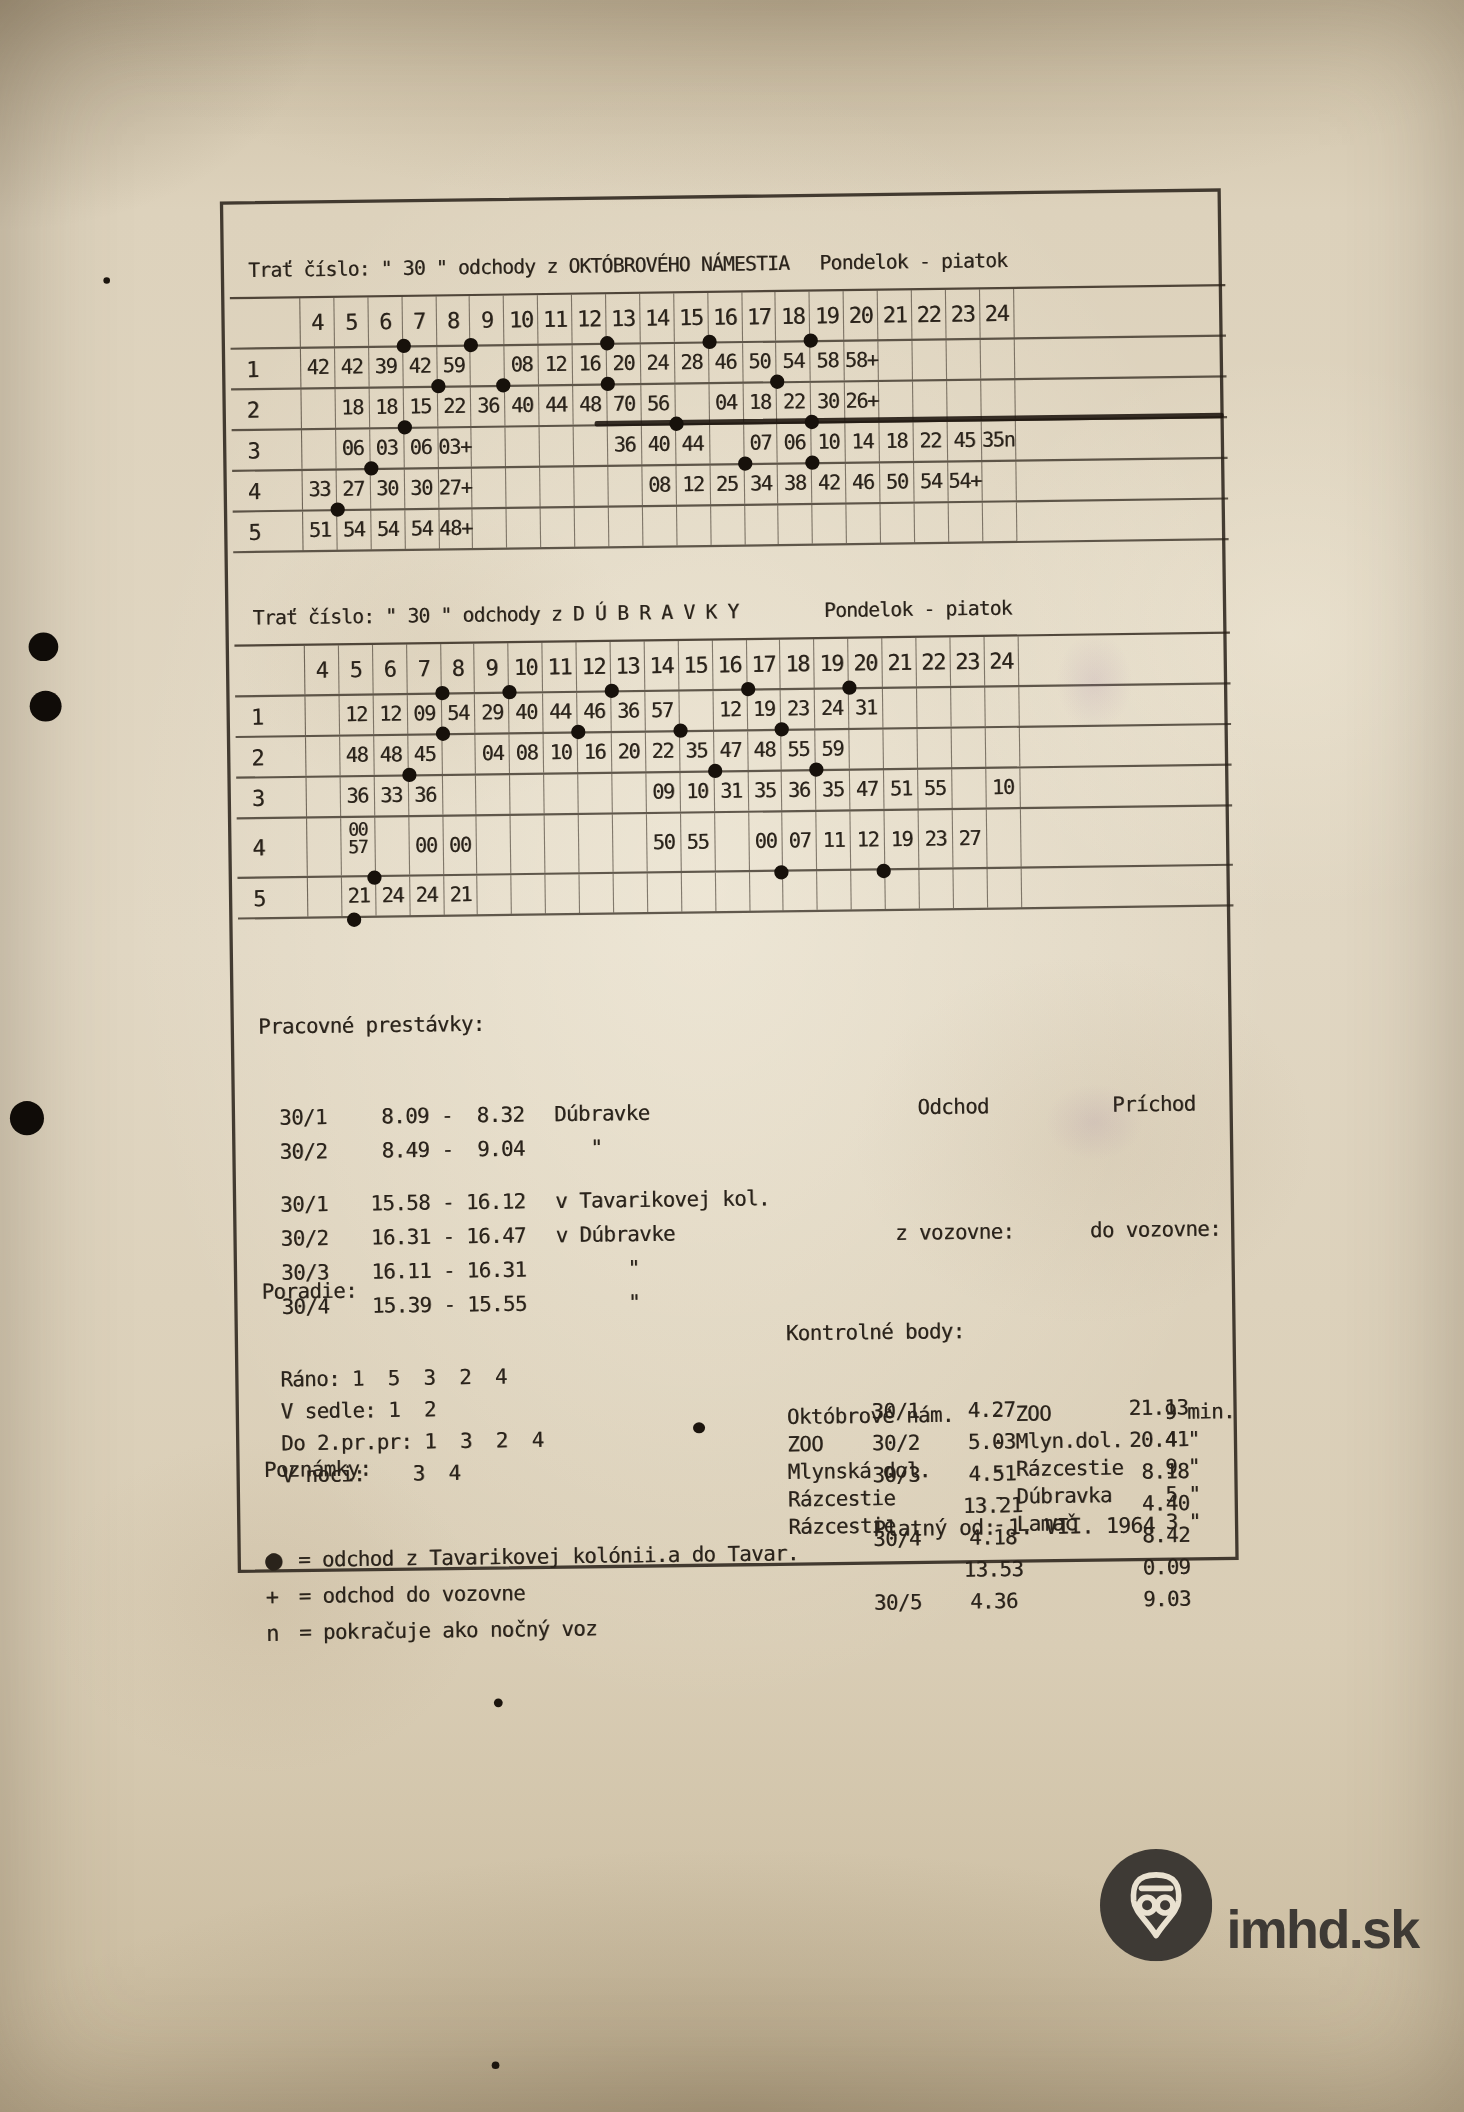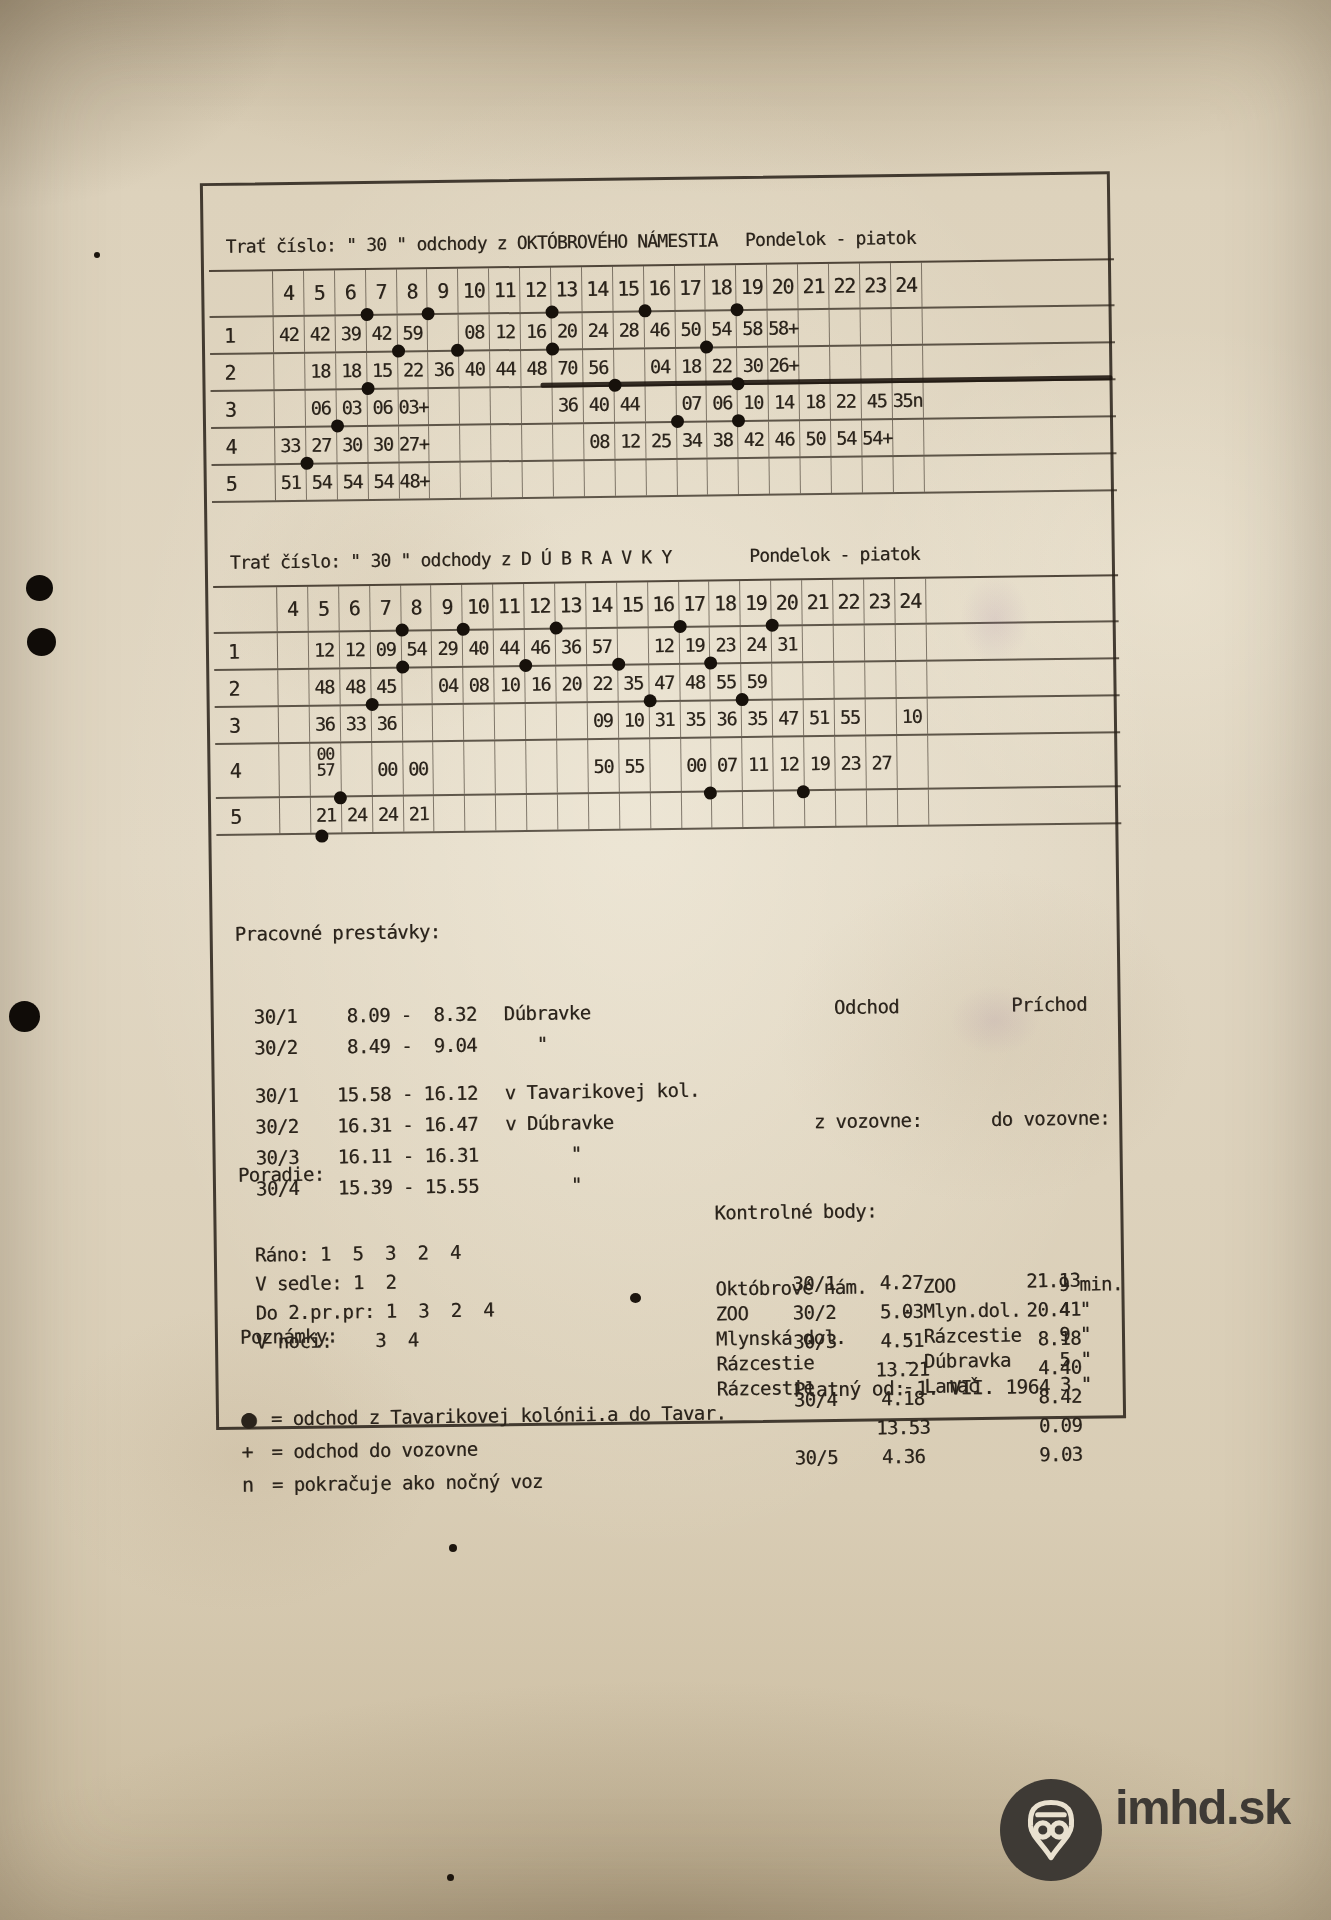--- a/index.html
+++ b/index.html
@@ -105,21 +105,21 @@
   
   .hole { position:absolute; border-radius:50%; background:#100c08; }
   .hole1 { left:26px; top:575px; width:27px; height:26px; }
   .hole2 { left:27px; top:628px; width:29px; height:28px; }
   .hole3 { left:9px;  top:1001px; width:31px; height:31px; }
   .speck { position:absolute; border-radius:50%; background:#1c150e; }
 
   .smudge { position:absolute; border-radius:50%; }
 
   
-  .logo { position:absolute; left:1000px; top:1779px; display:flex; align-items:flex-start; }
+  .logo { position:absolute; left:1000px; top:1681px; display:flex; align-items:flex-end; }
   .logo * { text-shadow:none; }
   .logo-text { font-family:"Liberation Sans","DejaVu Sans",sans-serif; font-weight:700;
                font-size:49px; letter-spacing:-1.5px; color:#3e3a35; margin-left:13px; }
 </style>
 </head>
 <body>
 
 <div class="paper">
 
   <div class="doc">

